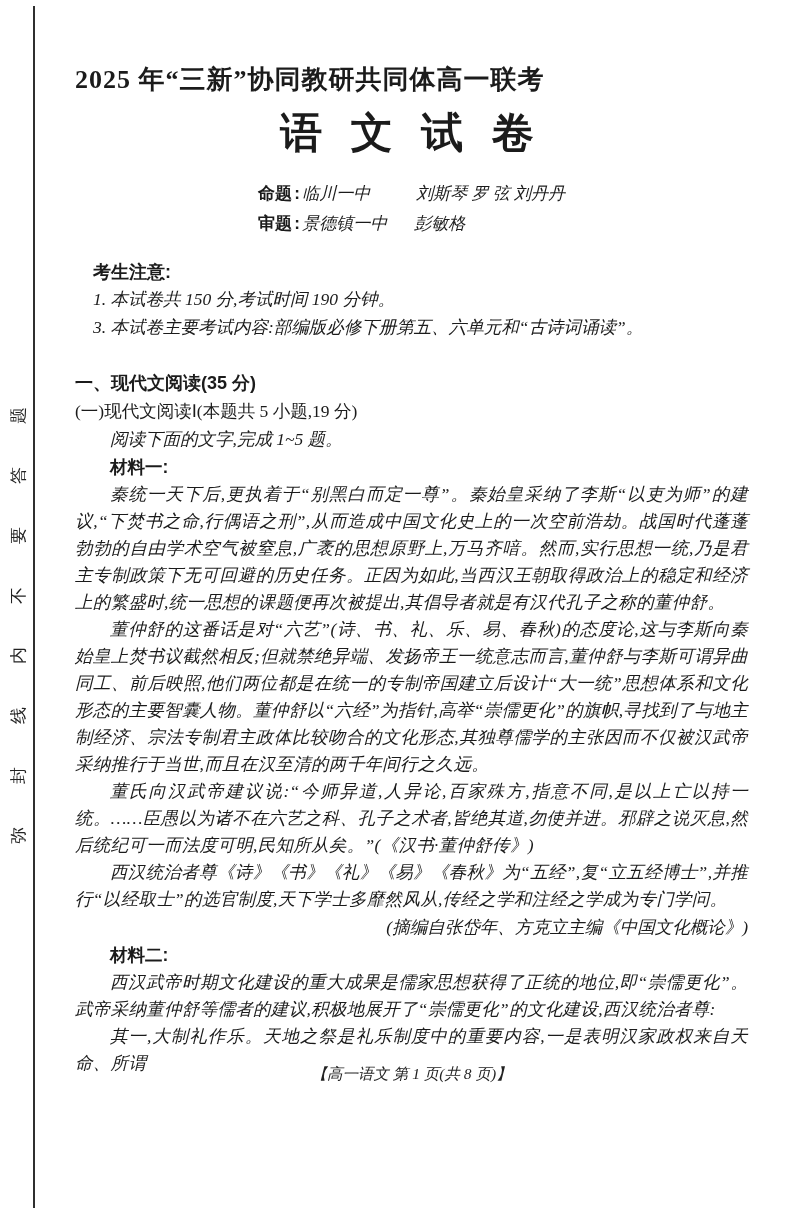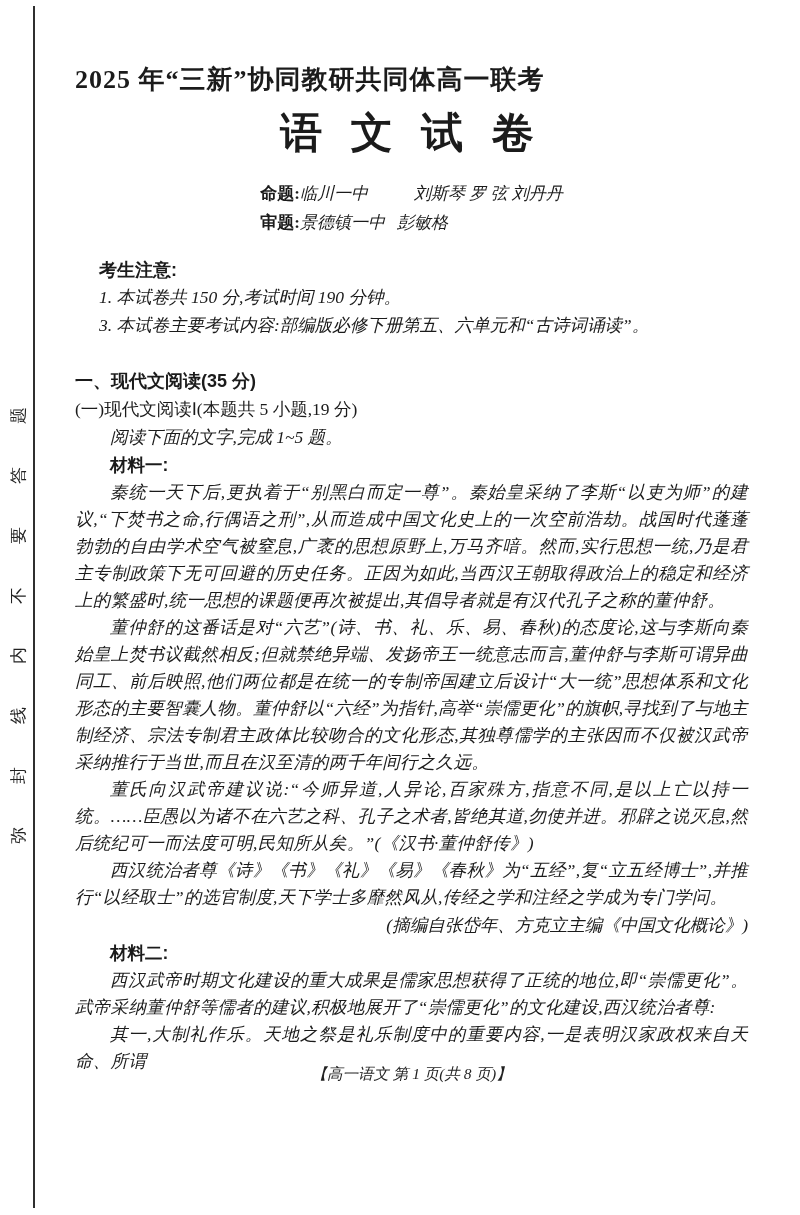--- a/index.html
+++ b/index.html
@@ -28,25 +28,25 @@
     margin-top:62px; text-align:left;
     font-size:26px; font-weight:bold; letter-spacing:1px;
     font-family:"Liberation Serif", serif;
   }
   .subject-title {
     margin-top:8px; text-align:center;
     font-size:42px; font-weight:bold; letter-spacing:9px;
   }
   .credits { margin-top:18px; text-align:center; font-size:17px; }
   .credits .inner { display:inline-block; text-align:left; line-height:29px; }
-  .credits b { font-family:Liberation Serif, serif; font-weight:bold; font-style:normal; }
+  .credits b { font-family:Liberation Mono, monospace; font-weight:bold; font-style:normal; }
   .credits .school, .credits .names { font-style:italic; }
   .credits .names1 { margin-left:46px; }
-  .credits .names2 { margin-left:12px; }
-  .notice { margin-top:20px; margin-left:24px; }
+  .credits .names2 { margin-left:27px; }
+  .notice { margin-top:20px; margin-left:18px; }
   .notice-heading {
     font-family:"Liberation Sans", sans-serif;
     font-weight:bold; font-size:18px; line-height:27px; font-style:normal;
   }
   .notice-items div { font-size:17.5px; line-height:27.5px; font-style:italic; }
   .section-heading {
     margin-top:28px;
     font-family:"Liberation Sans", sans-serif;
     font-weight:bold; font-size:18px; line-height:28px;
   }

